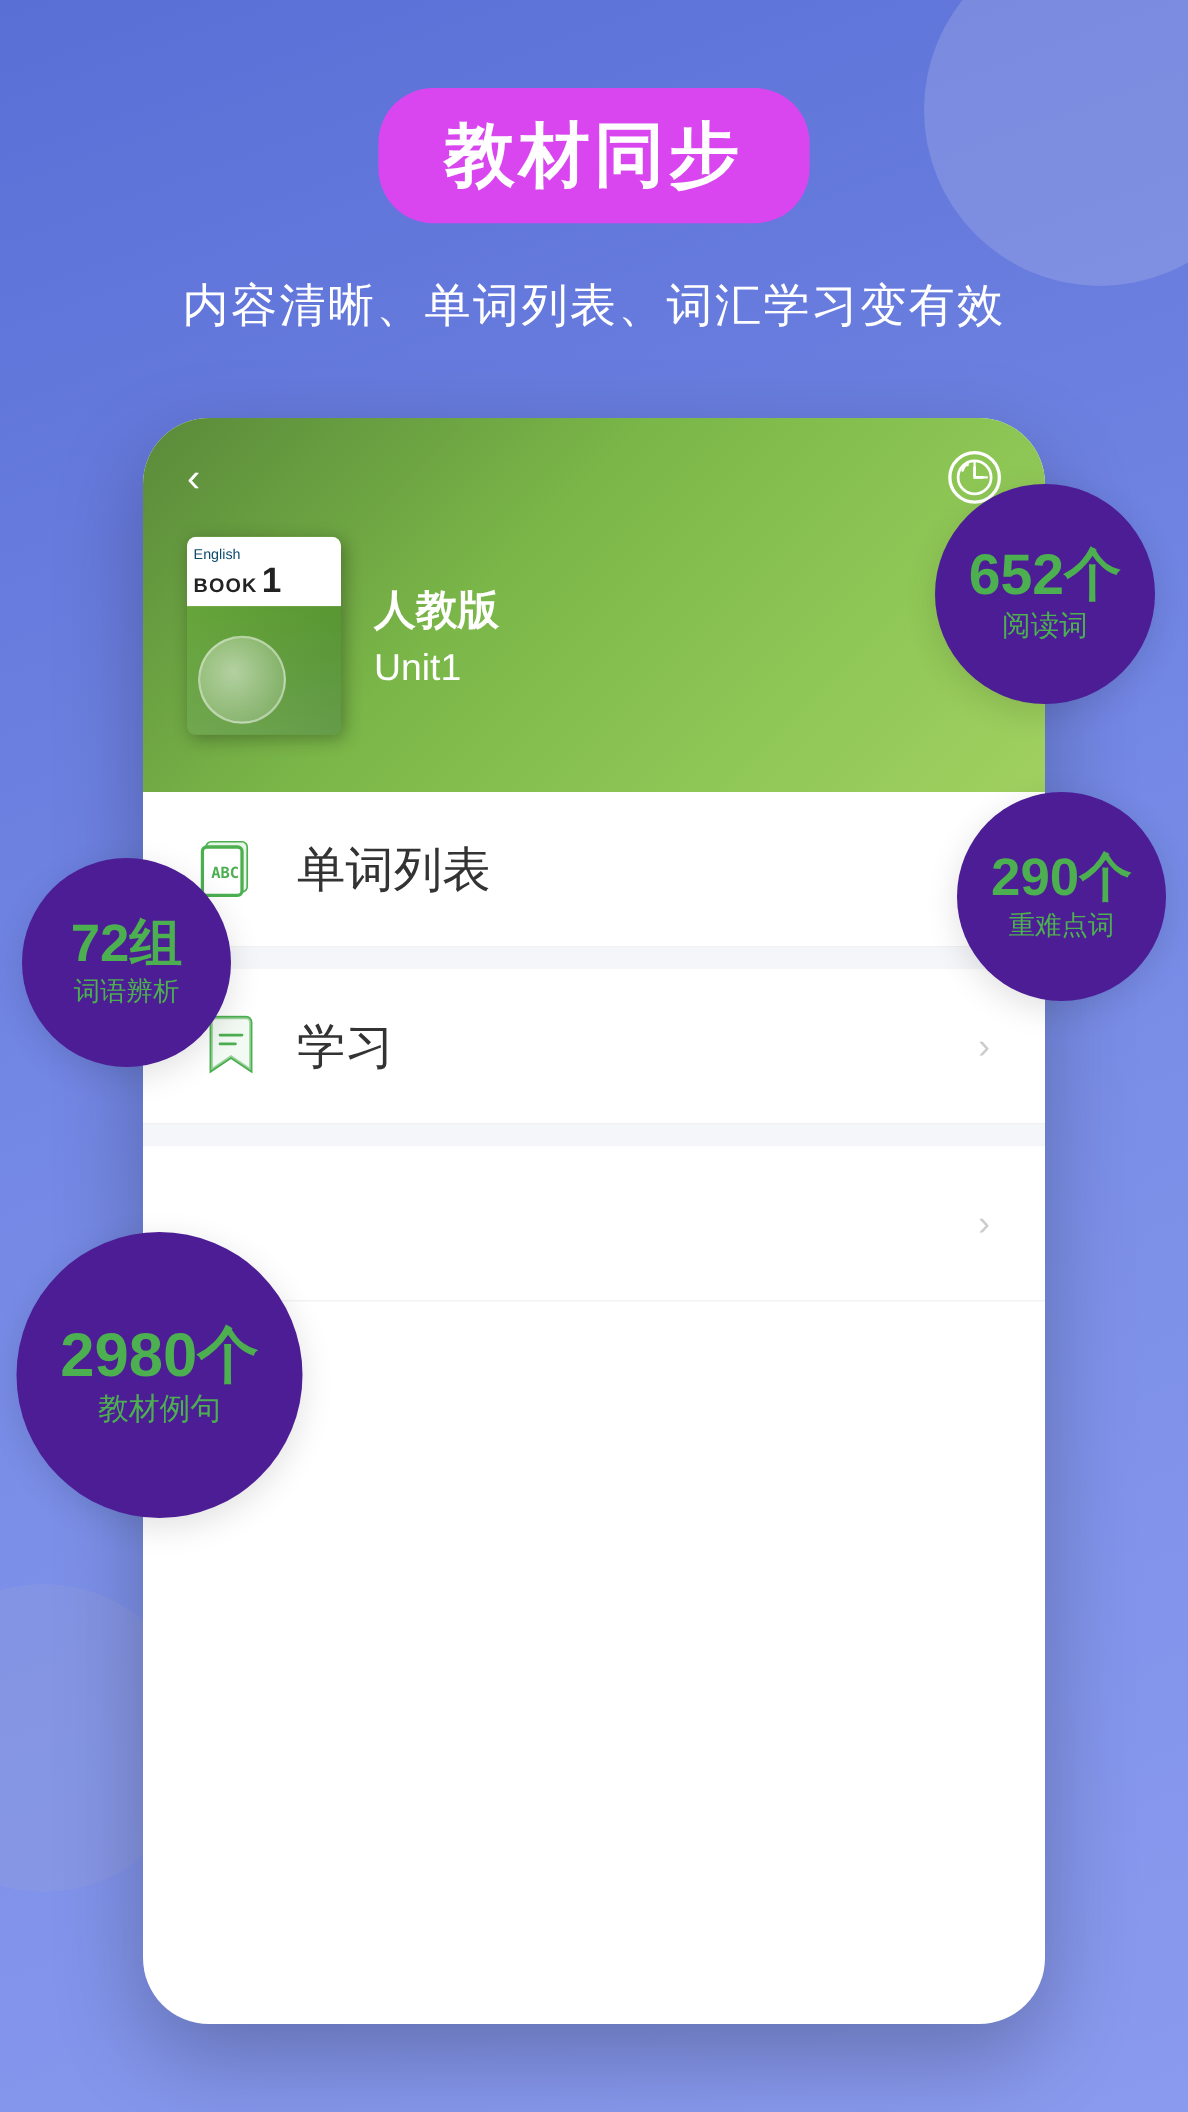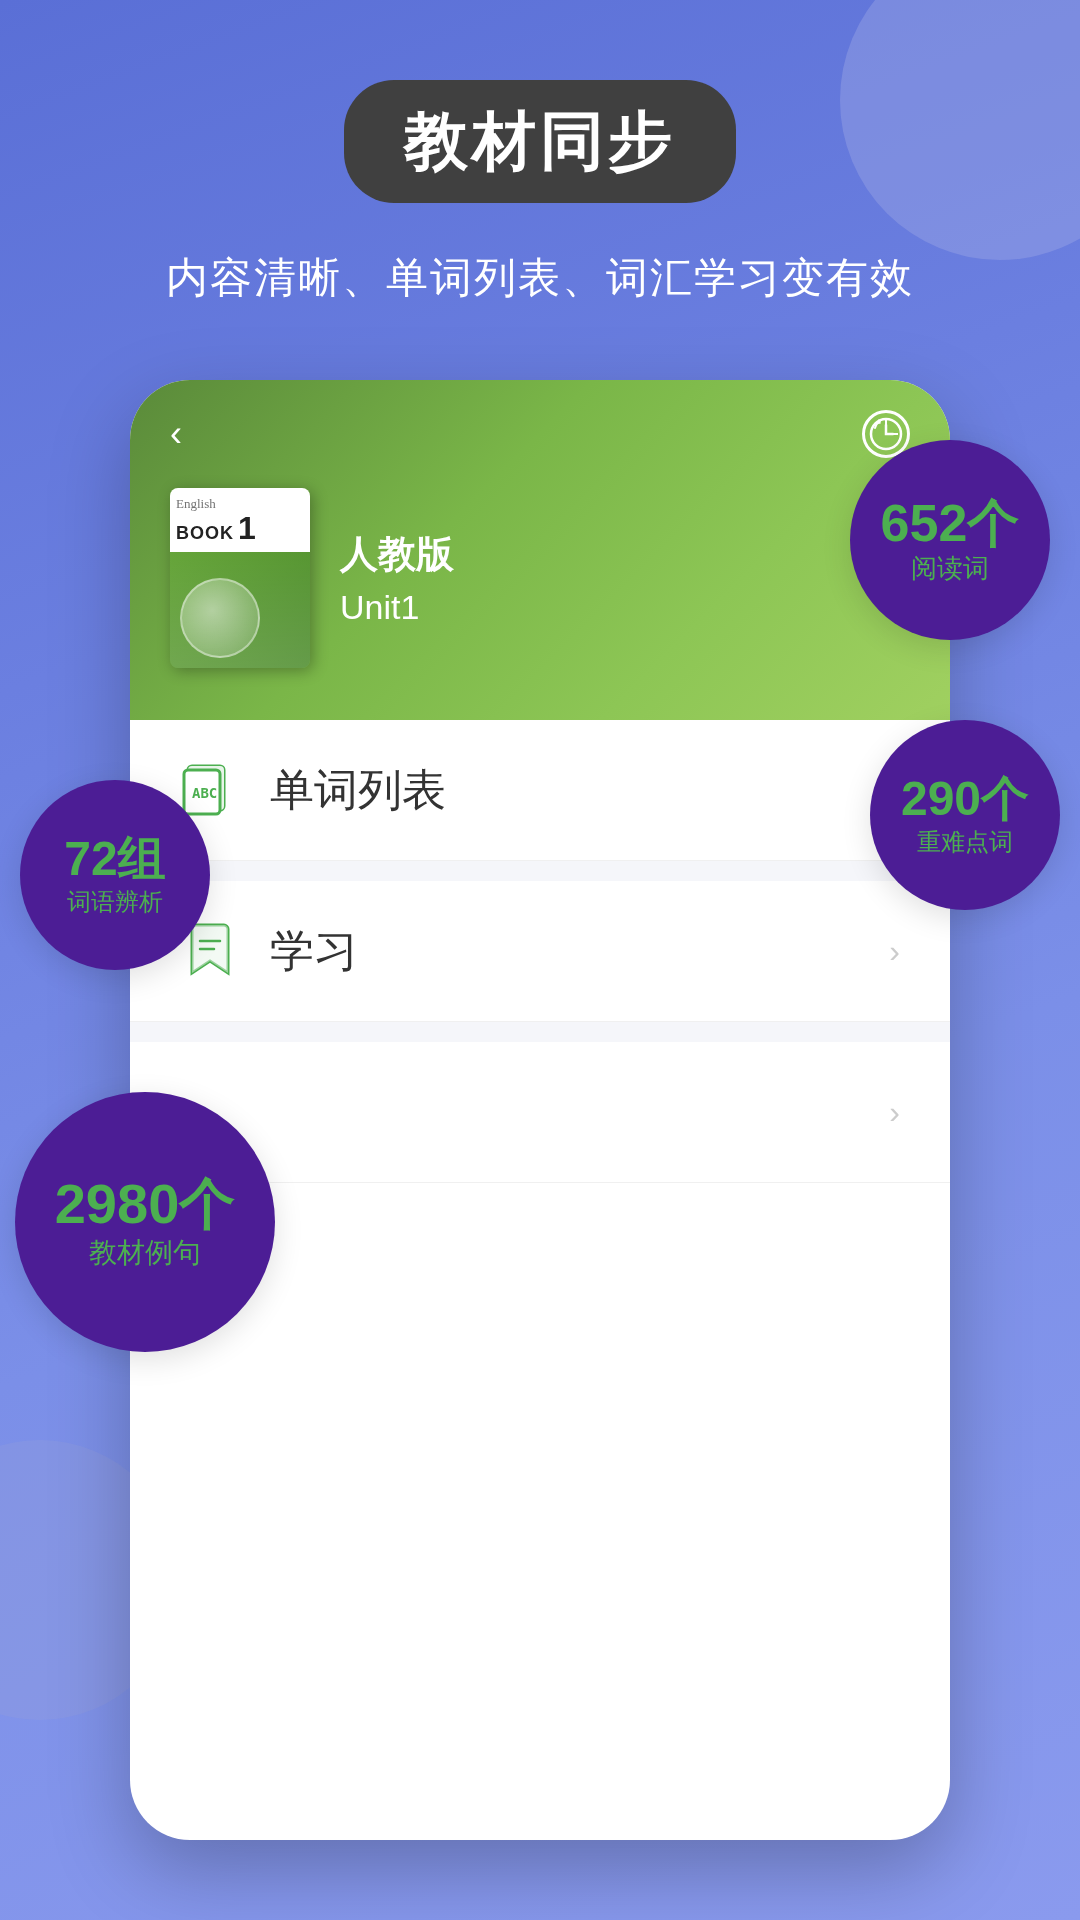--- a/index.html
+++ b/index.html
@@ -34,21 +34,21 @@
       border-radius: 50%;
       background: rgba(150, 160, 220, 0.3);
     }
 
     
     .title-badge {
       position: absolute;
       top: 80px;
       left: 50%;
       transform: translateX(-50%);
-      background: #404040;
+      background: #d946ef;
       border-radius: 50px;
       padding: 18px 60px;
       white-space: nowrap;
       font-family: Liberation Serif, serif;
     }
 
     .title-badge-text {
       color: white;
       font-size: 64px;
       font-weight: 900;
@@ -183,23 +183,22 @@
       right: 0;
       background: white;
       padding: 8px 6px;
       display: flex;
       flex-direction: column;
       align-items: flex-start;
     }
 
     .book-label-english {
       font-size: 13px;
-      color: #737373;
+      color: #0c4a6e;
       font-weight: 400;
-      font-family: Liberation Serif, serif;
     }
 
     .book-label-book {
       font-size: 18px;
       color: #222;
       font-weight: 900;
       letter-spacing: 1px;
     }
 
     .book-label-number {
@@ -336,21 +335,21 @@
     }
 
     .badge-72 .stat-label {
       font-size: 24px;
     }
 
     
     .badge-2980 {
       width: 260px;
       height: 260px;
-      bottom: 568px;
+      bottom: 540px;
       left: 15px;
     }
 
     .badge-2980 .stat-number {
       font-size: 56px;
     }
 
     .badge-2980 .stat-label {
       font-size: 28px;
     }

